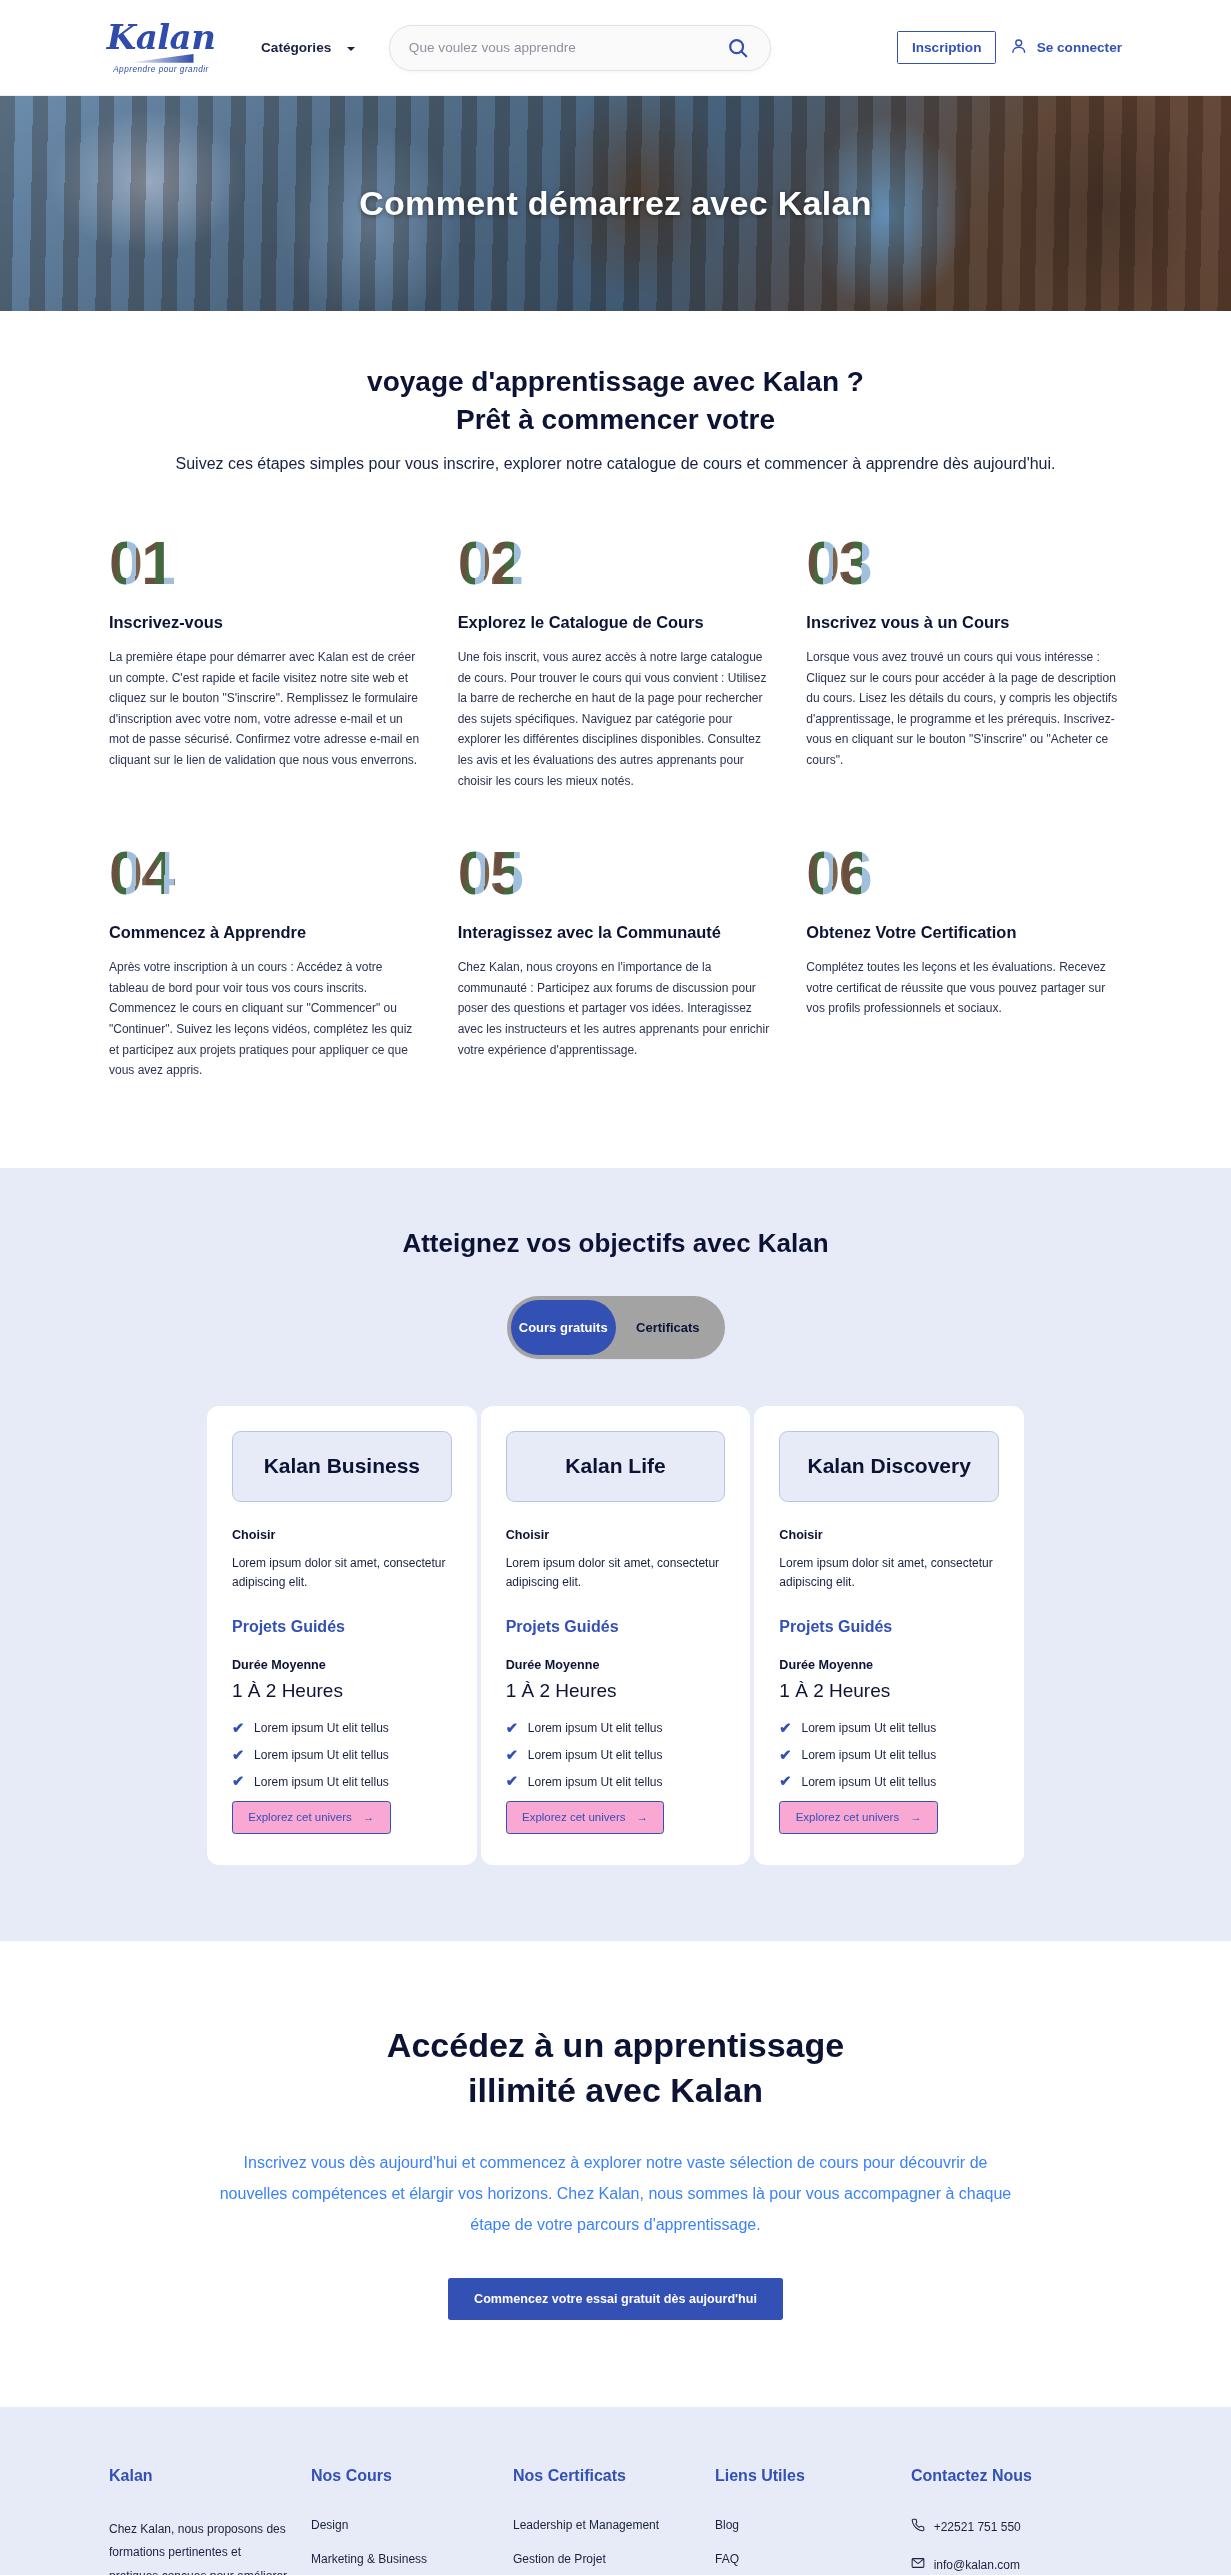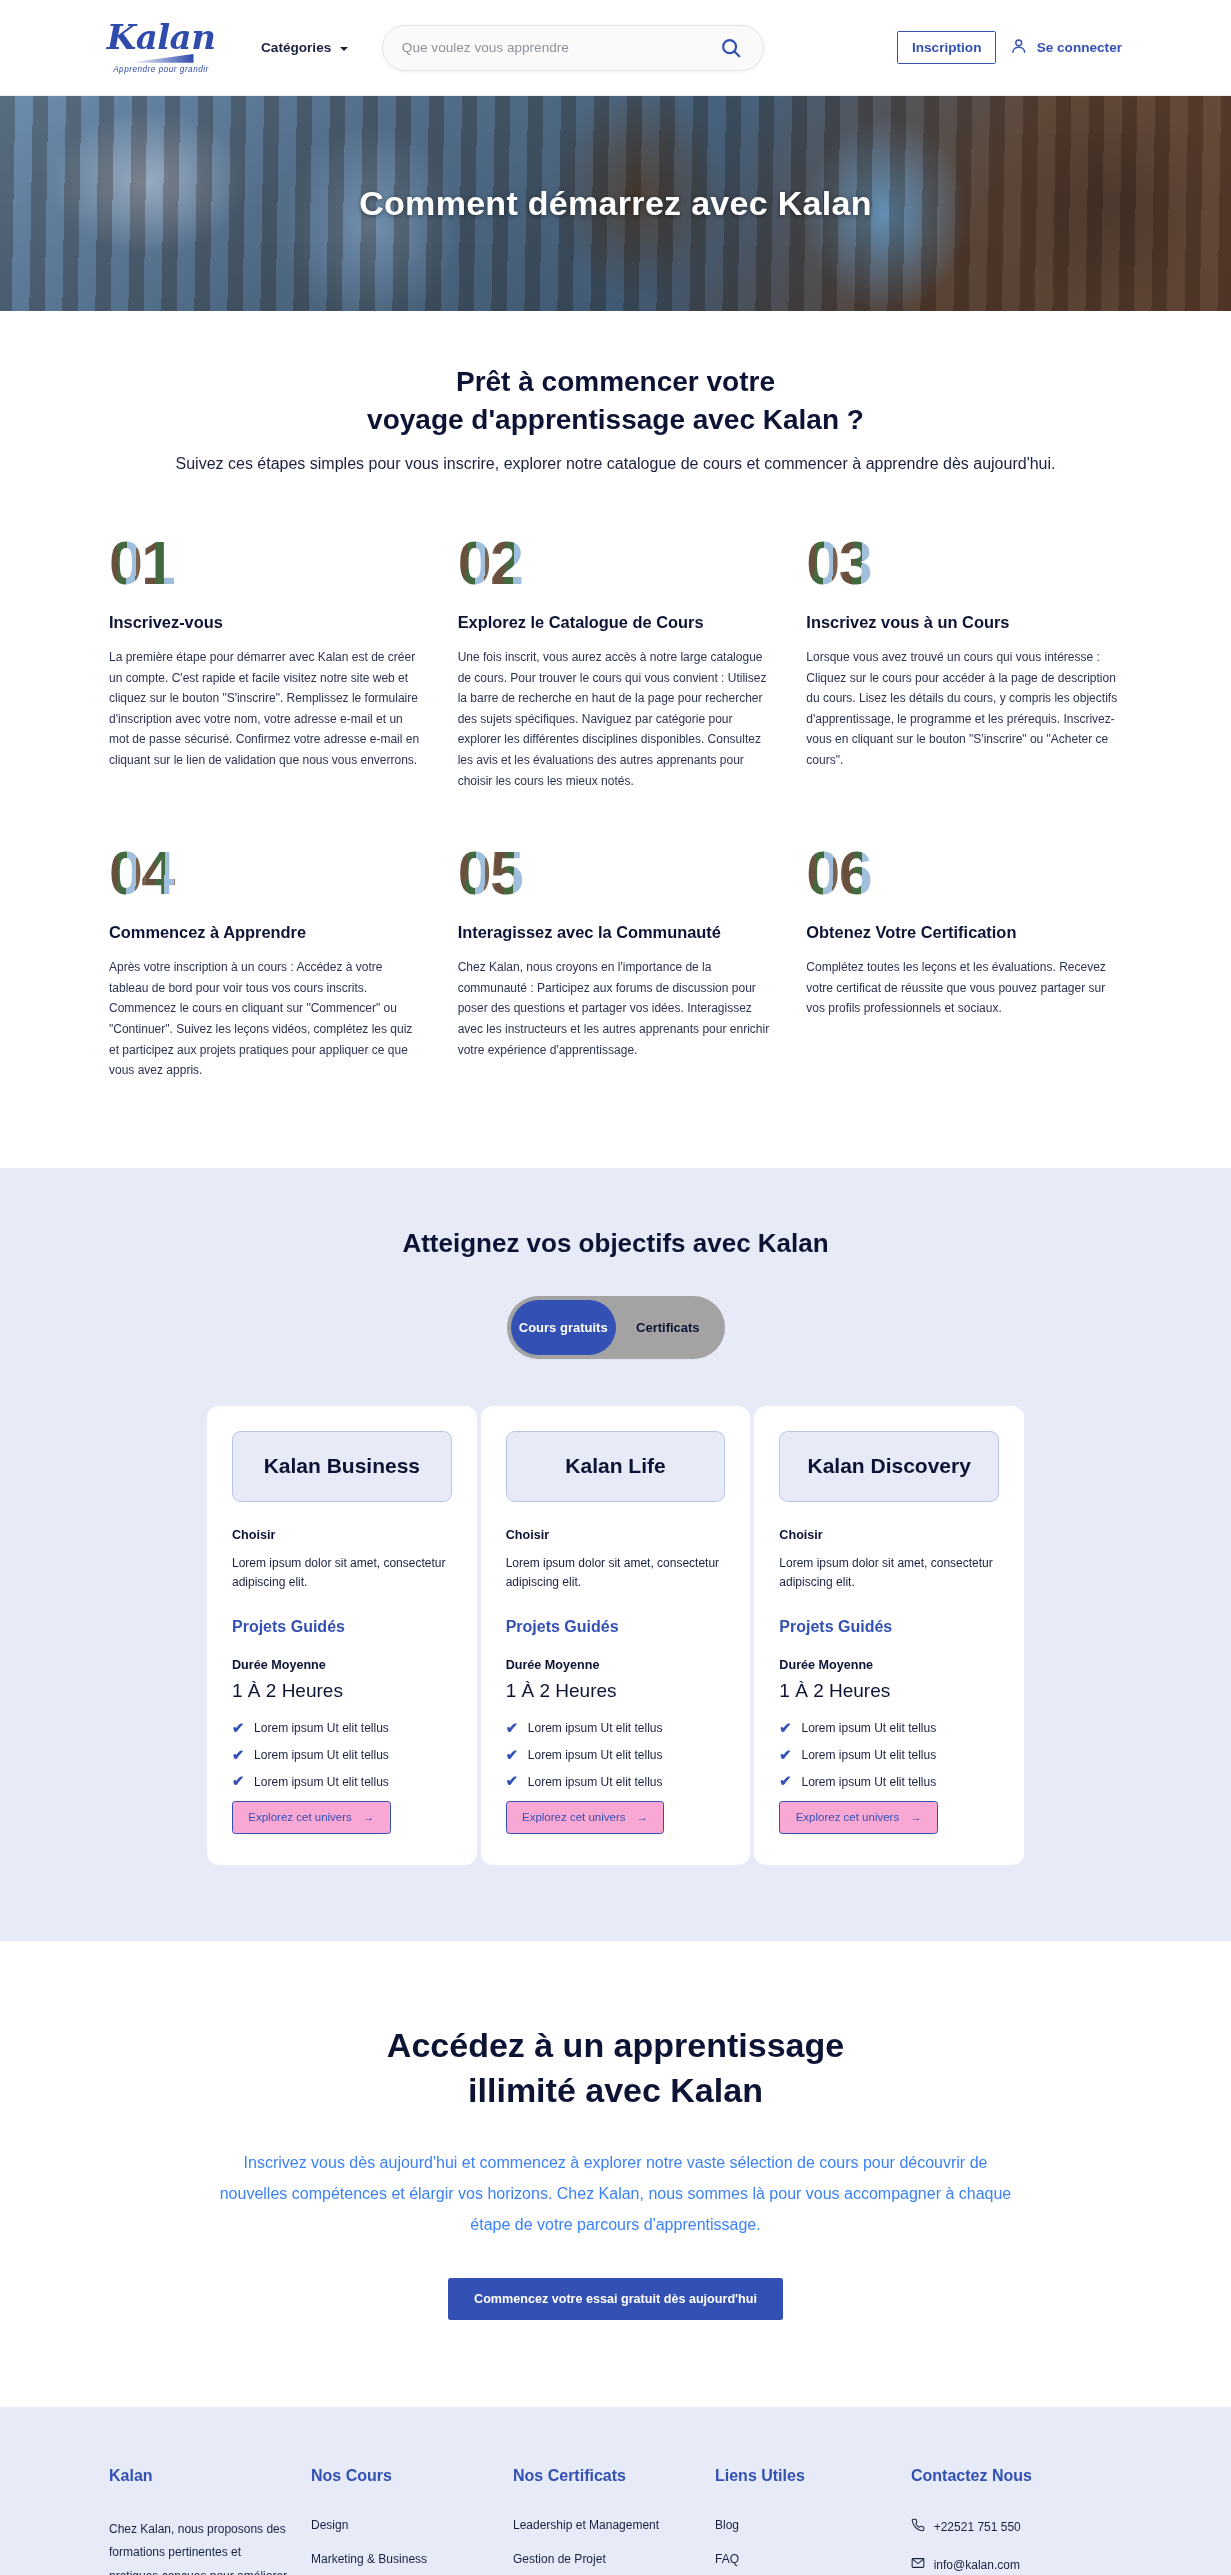--- a/index.html
+++ b/index.html
@@ -24,21 +24,21 @@
     position: relative;
   }
   .logo-block { width: 104px; display:flex; flex-direction:column; align-items:center; }
   .logo-mark { font-family: "DejaVu Serif", serif; font-style: italic; font-weight: 700;
     font-size: 34px; color: #2f4bab; line-height: 0.95; letter-spacing: -0.5px; }
   .logo-rule { width: 65px; height: 8.7px; margin-top: 1.1px;
     background: linear-gradient(to right, rgba(47,75,171,0) 0%, #2f4bab 100%);
     clip-path: polygon(0 100%, 100% 0, 100% 100%); }
   .logo-tag { font-size: 8.2px; color: #2f4bab; letter-spacing: 0.5px; margin-top: 2.7px; font-style: italic;}
 
-  .nav-cat { margin-left: 48px; display: flex; align-items: center; gap: 9px;
+  .nav-cat { margin-left: 48px; display: flex; align-items: center; gap: 16px;
     font-size: 13.6px; font-weight: 700; color: #1a2140; cursor: pointer; justify-content: space-between; }
   .chev { width: 0; height: 0; border-left: 4.4px solid transparent; border-right: 4.4px solid transparent;
           border-top: 4.9px solid #1a2140; margin-top: 2.2px; }
 
   .search {
     margin-left: 34px;
     width: 382px; height: 46px; border-radius: 24px;
     background: #fafafa; border: 0.5px solid #e3e3e6;
     box-shadow: 0 1.1px 4.4px rgba(0,0,0,0.05);
     display: flex; align-items: center; padding: 0 16.4px 0 18.6px;
@@ -202,22 +202,22 @@
     </div>
   </div>
 
   <div class="hero">
     <div class="hero-photo"></div>
     <h1>Comment démarrez avec Kalan</h1>
   </div>
 
   <div class="steps-sec">
     <div class="sec-title">
+      <div>voyage d'apprentissage avec Kalan ?</div>
       <div>Prêt à commencer votre</div>
-      <div>voyage d'apprentissage avec Kalan ?</div>
     </div>
     <div class="sec-sub">Suivez ces étapes simples pour vous inscrire, explorer notre catalogue de cours et commencer à apprendre dès aujourd'hui.</div>
 
     <div class="steps-grid">
       <div>
         <div class="step-num">01</div>
         <div class="step-h">Inscrivez-vous</div>
         <div class="step-p">La première étape pour démarrer avec Kalan est de créer un compte. C'est rapide et facile visitez notre site web et cliquez sur le bouton "S'inscrire". Remplissez le formulaire d'inscription avec votre nom, votre adresse e-mail et un mot de passe sécurisé. Confirmez votre adresse e-mail en cliquant sur le lien de validation que nous vous enverrons.</div>
       </div>
       <div>

